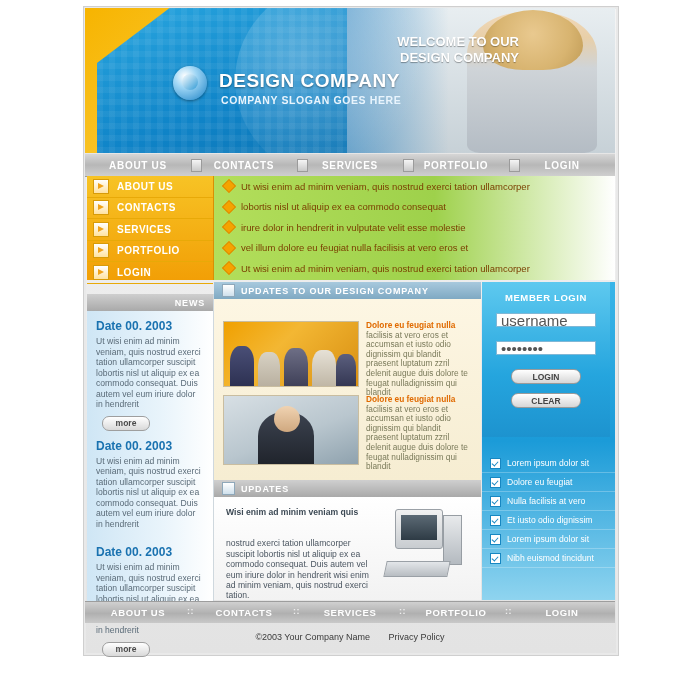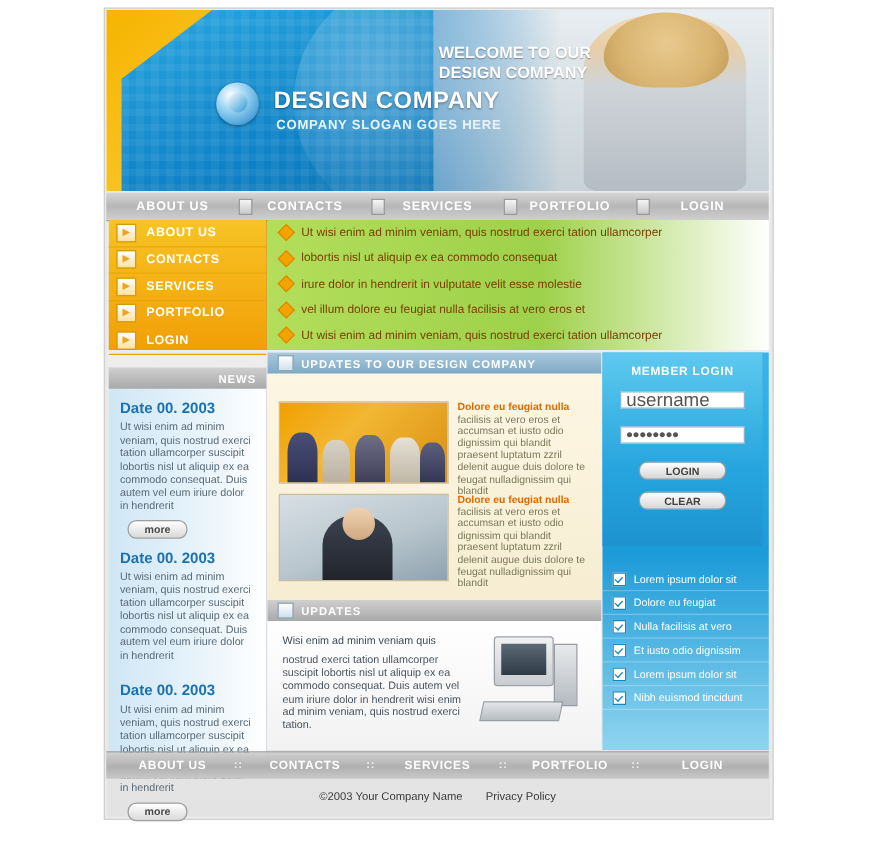--- a/index.html
+++ b/index.html
@@ -71,21 +71,21 @@
   .photo-shade{
     position:absolute;right:0;top:0;width:268px;height:145px;
     background:linear-gradient(90deg,rgba(20,120,190,.55) 0%,rgba(20,120,190,0) 38%);
   }
   .hdr-curve{
     position:absolute;left:150px;top:-30px;width:220px;height:205px;
     border-radius:50%;
     background:radial-gradient(circle at 30% 40%, rgba(255,255,255,.28), rgba(255,255,255,0) 62%);
   }
   .welcome{
-    position:absolute;right:96px;top:26px;width:168px;text-align:left;
+    position:absolute;right:96px;top:26px;width:168px;text-align:right;
     color:#ffffff;font-weight:bold;font-size:13px;line-height:16px;
     text-shadow:0 1px 1px rgba(0,0,0,.35);
   }
   .logo-circle{
     position:absolute;left:88px;top:58px;width:34px;height:34px;border-radius:50%;
     background:radial-gradient(circle at 35% 30%,#ffffff 0%,#9fd6f5 35%,#1b82c6 100%);
     box-shadow:0 1px 3px rgba(0,0,0,.4);
   }
   .logo-circle:after{
     content:"";position:absolute;left:9px;top:8px;width:16px;height:16px;
@@ -221,21 +221,21 @@
   .ot2{top:96px;}
 
   .updates-body{
     background:linear-gradient(#ffffff,#f2f2f2);
     height:103px;position:relative;
   }
   .upd-text{
     position:absolute;left:12px;top:10px;width:148px;
     font-size:8.6px;line-height:10.4px;color:#4a5560;
   }
-  .upd-text .t{font-weight:normal;color:#3d4a55;display:block;margin-bottom:5px;}
+  .upd-text .t{font-weight:bold;color:#3d4a55;display:block;margin-bottom:21px;}
   .pc{
     position:absolute;right:12px;top:12px;width:92px;height:78px;
   }
   .pc-mon{
     position:absolute;left:18px;top:0;width:46px;height:38px;
     background:linear-gradient(#f2f2f2,#c8ccd0);
     border:1px solid #9aa0a6;border-radius:3px;
   }
   .pc-mon:after{
     content:"";position:absolute;left:5px;top:5px;right:5px;bottom:8px;

